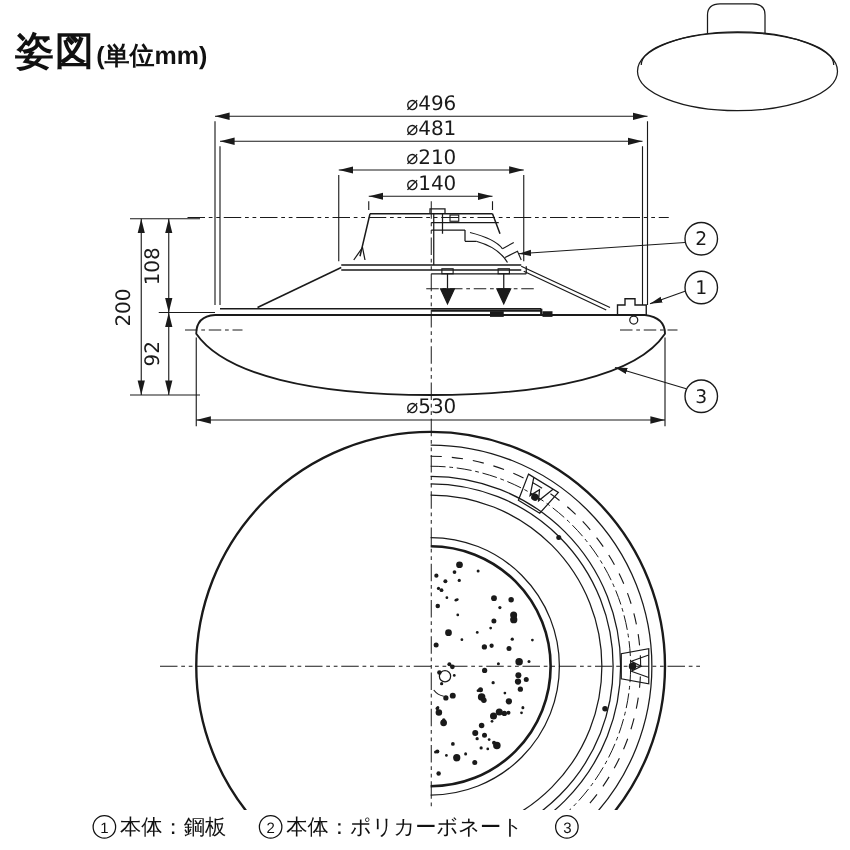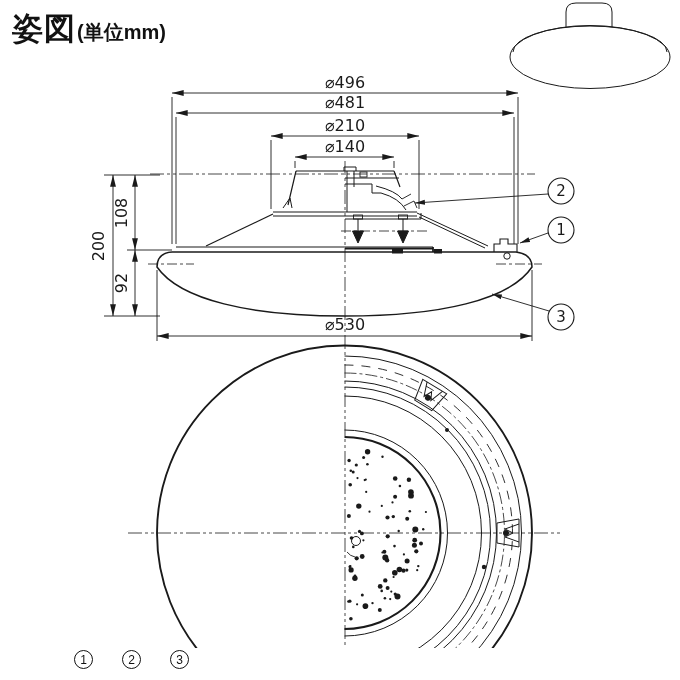--- a/index.html
+++ b/index.html
@@ -1,18 +1,18 @@
 <!DOCTYPE html>
 <html><head>
 <meta charset="utf-8">
 <style>
   html,body{margin:0;padding:0;background:#fff;}
   body{width:680px;height:680px;position:relative;overflow:hidden;
        font-family:"Liberation Sans","DejaVu Sans",sans-serif;color:#111;}
-  .title{position:absolute;left:12px;top:8px;white-space:nowrap;}
+  .title{position:absolute;left:12px;top:20px;white-space:nowrap;}
   .title .main{font-size:31px;font-weight:bold;letter-spacing:1px;}
   .title .unit{font-size:20px;font-weight:600;margin-left:1px;}
   svg{position:absolute;left:0;top:0;}
   svg text{font-family:"DejaVu Sans","Liberation Sans",sans-serif;fill:#1a1a1a;}
   .dimtxt{font-size:16px;}
   .cotxt{font-size:15px;}
   .footer{position:absolute;left:74px;top:650px;display:flex;gap:26px;
           font-size:17px;white-space:nowrap;align-items:center;}
   .footer .item{display:flex;align-items:center;}
   .cnum{display:inline-flex;align-items:center;justify-content:center;
@@ -239,20 +239,22 @@
         <circle cx="349.8" cy="566.8" r="1.4" fill="#1a1a1a"></circle>
         <circle cx="387.5" cy="517.5" r="2.1" fill="#1a1a1a"></circle>
         <circle cx="399.9" cy="486.0" r="1.3" fill="#1a1a1a"></circle>
       </g>
   </g>
 </svg>
 
 <div class="footer">
   <span class="item">
     <span class="cnum">1</span>
+    <span>本体：鋼板</span>
   </span>
   <span class="item">
     <span class="cnum">2</span>
+    <span>本体：ポリカーボネート</span>
   </span>
   <span class="item">
     <span class="cnum">3</span>
   </span>
 </div>
 
 </body></html>

